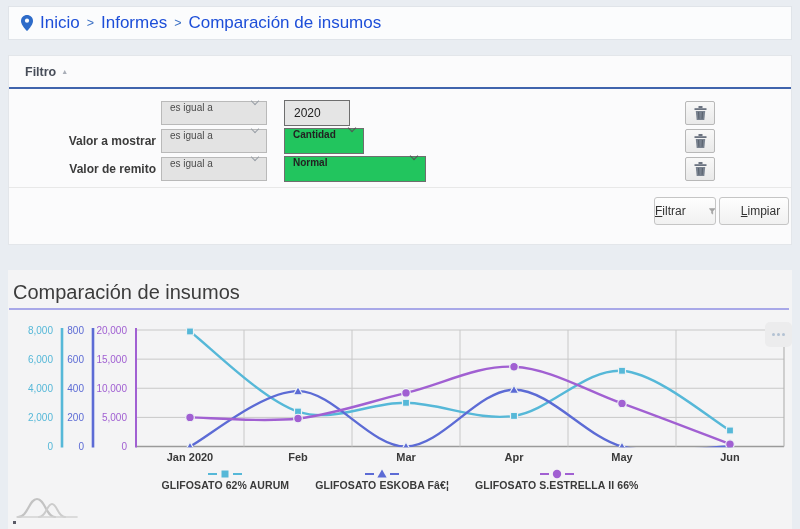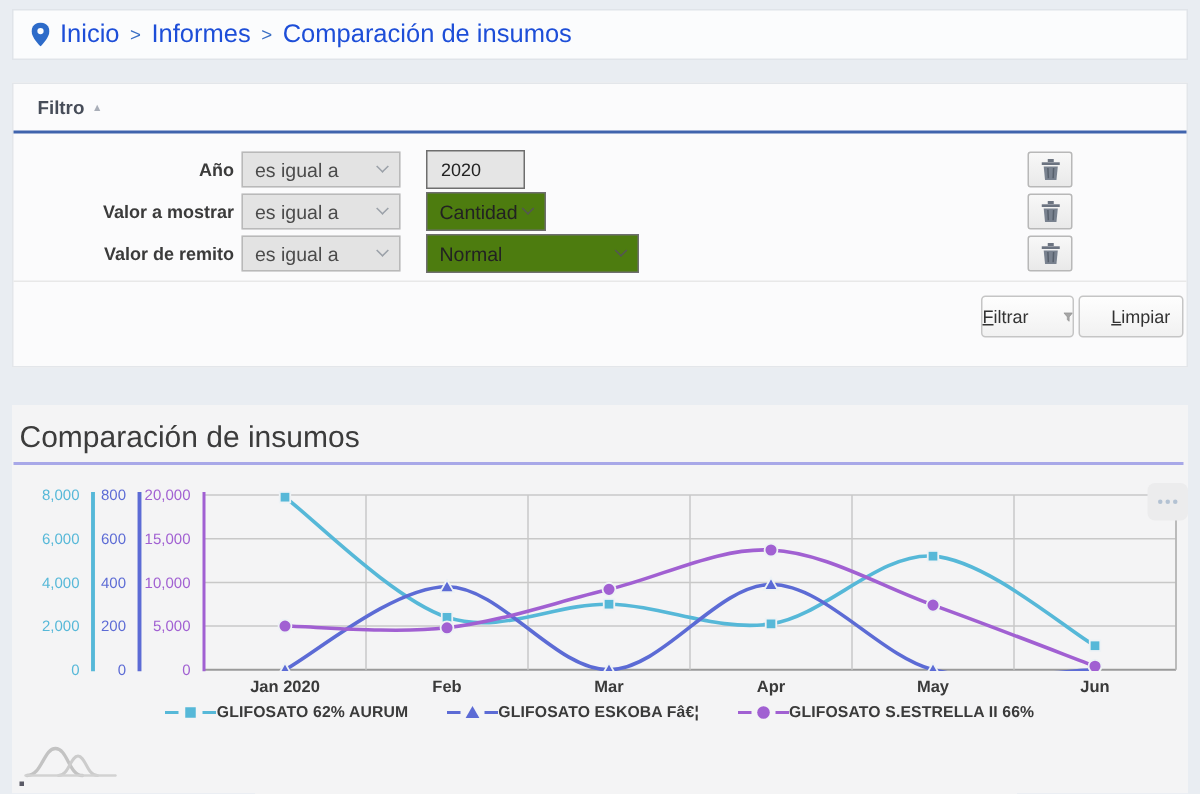--- a/index.html
+++ b/index.html
@@ -18,25 +18,25 @@
   .filter-card { position:absolute; left:8px; top:55px; width:784px; height:190px;
     background:#fbfbfc; border:1px solid #e3e6ea; }
   .filter-head { position:absolute; left:16px; top:9px; font-size:12.5px; font-weight:bold; color:#474d59; }
   .filter-collapse { font-size:7px; color:#a9aeb8; margin-left:5px; vertical-align:2px; }
   .filter-accent { position:absolute; left:0; right:0; top:31px; height:2px; background:#4064ad; }
 
   .f-row { position:absolute; left:0; height:26px; }
   .f-row .f-label { position:absolute; left:0; top:0; width:147px; text-align:right;
     font-size:12px; font-weight:600; color:#3b3b3b; line-height:26px; }
   .sel { position:absolute; top:1px; height:24px; border:1px solid #b9b9b9; background:#e3e3e3;
-    display:flex; align-items:center; justify-content:space-between; padding:0 8px; font-size:13px; color:#4b4b4b; }
+    display:flex; align-items:flex-start; justify-content:space-between; padding:0 8px; font-size:10px; color:#4b4b4b; }
   .sel.disabled { left:152px; width:106px; }
   .chev { width:6px; height:6px; border-right:1.5px solid #9aa0a8; border-bottom:1.5px solid #9aa0a8;
     transform:rotate(45deg); margin-top:-4px; }
-  .sel.enabled { background:#4d7c0f; border:1px solid #6e6e6e; color:#222; top:0; height:26px; }
+  .sel.enabled { background:#22c55e; border:1px solid #6e6e6e; color:#222; top:0; height:26px;font-weight:bold; }
   .sel.enabled .chev { border-color:#555; }
   .txt-input { position:absolute; left:275px; top:0; width:66px; height:26px; border:1px solid #6e6e6e;
     background:#e5e5e5; font-size:12px; color:#222; padding-left:9px; outline:none; }
   .trash-btn { position:absolute; left:676px; top:1px; width:30px; height:24px;
     background:linear-gradient(#f8f8f8,#e9e9e9); border:1px solid #b8b8b8; border-radius:2px;
     display:flex; align-items:center; justify-content:center; cursor:pointer; }
   .filter-divider { position:absolute; left:0; right:0; top:131px; height:1px; background:#e8e8e8; }
   .action-btn { position:absolute; top:141px; height:28px; background:linear-gradient(#fefefe,#f1f1f1);
     border:1px solid #c5c5c5; border-radius:3px; display:flex; align-items:center; justify-content:center;
     gap:23px; font-size:12px; color:#333; cursor:pointer; }
@@ -47,21 +47,21 @@
 
   
   .chart-card { position:absolute; left:8px; top:270px; width:784px; height:259px; background:#f4f4f5; }
   .chart-title { position:absolute; left:5px; top:11px; font-size:20px; color:#3c3c3c; }
   .title-underline { position:absolute; left:1px; right:3px; top:38px; height:2px; background:#a8a8e8; }
   .chart-svg { position:absolute; left:0; top:42px; }
   .chart-menu-btn { position:absolute; left:757px; top:52px; width:27px; height:25px; background:#ececed;
     border-radius:5px; display:flex; align-items:center; justify-content:center; gap:2px; cursor:pointer; z-index:5; }
   .chart-menu-btn i { width:3px; height:3px; border-radius:50%; background:#b3c2d3; }
   .legend { position:absolute; left:0; right:0; top:199px; display:flex; justify-content:center; gap:26px; }
-  .legend-item { display:flex; align-items:center; gap:0; cursor:pointer; }
+  .legend-item { display:flex; align-items:center; gap:0; cursor:pointer;flex-direction:column; }
   .legend-label { font-size:10.5px; font-weight:600; color:#3a3a3a; letter-spacing:0.1px; }
   .waves { position:absolute; left:7px; top:221px; }
   .dot-artifact { position:absolute; left:5px; top:251px; width:3px; height:3px; background:#5a5a66; }
 </style>
 </head>
 <body>
 
 <div class="crumb-bar">
   <svg class="crumb-pin" viewBox="0 0 12 16">
     <path d="M6 0 C2.7 0 0 2.6 0 5.9 C0 10.2 6 16 6 16 S12 10.2 12 5.9 C12 2.6 9.3 0 6 0 Z" fill="#2d6bc9"></path>
@@ -74,21 +74,20 @@
   <span class="crumb-item current">Comparación de insumos</span>
 </div>
 
 <div class="filter-card">
   <div class="filter-head">
     <span>Filtro</span><span class="filter-collapse">▲</span>
   </div>
   <div class="filter-accent"></div>
 
   <div class="f-row" style="top:44px; width:784px;">
-    <div class="f-label">Año</div>
     <div class="sel disabled">
       <span>es igual a</span>
       <span class="chev"></span>
     </div>
     <input class="txt-input" type="text" value="2020" style="">
     <div class="trash-btn">
       <svg width="13" height="14" viewBox="0 0 13 14">
         <rect x="4.5" y="0" width="4" height="2" fill="#6b7380"></rect>
         <rect x="0.5" y="2.2" width="12" height="1.8" fill="#6b7380"></rect>
         <path d="M1.8 5 h9.4 l-0.9 9 h-7.6 Z" fill="#79828f"></path>

